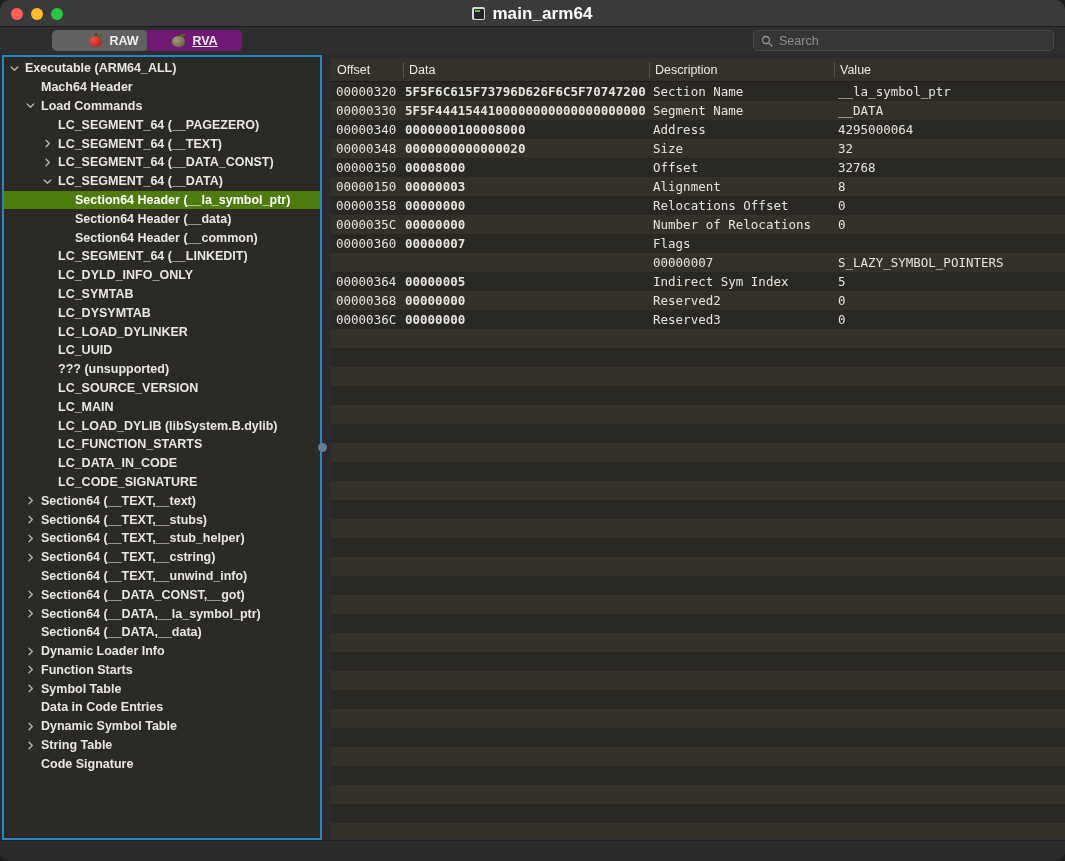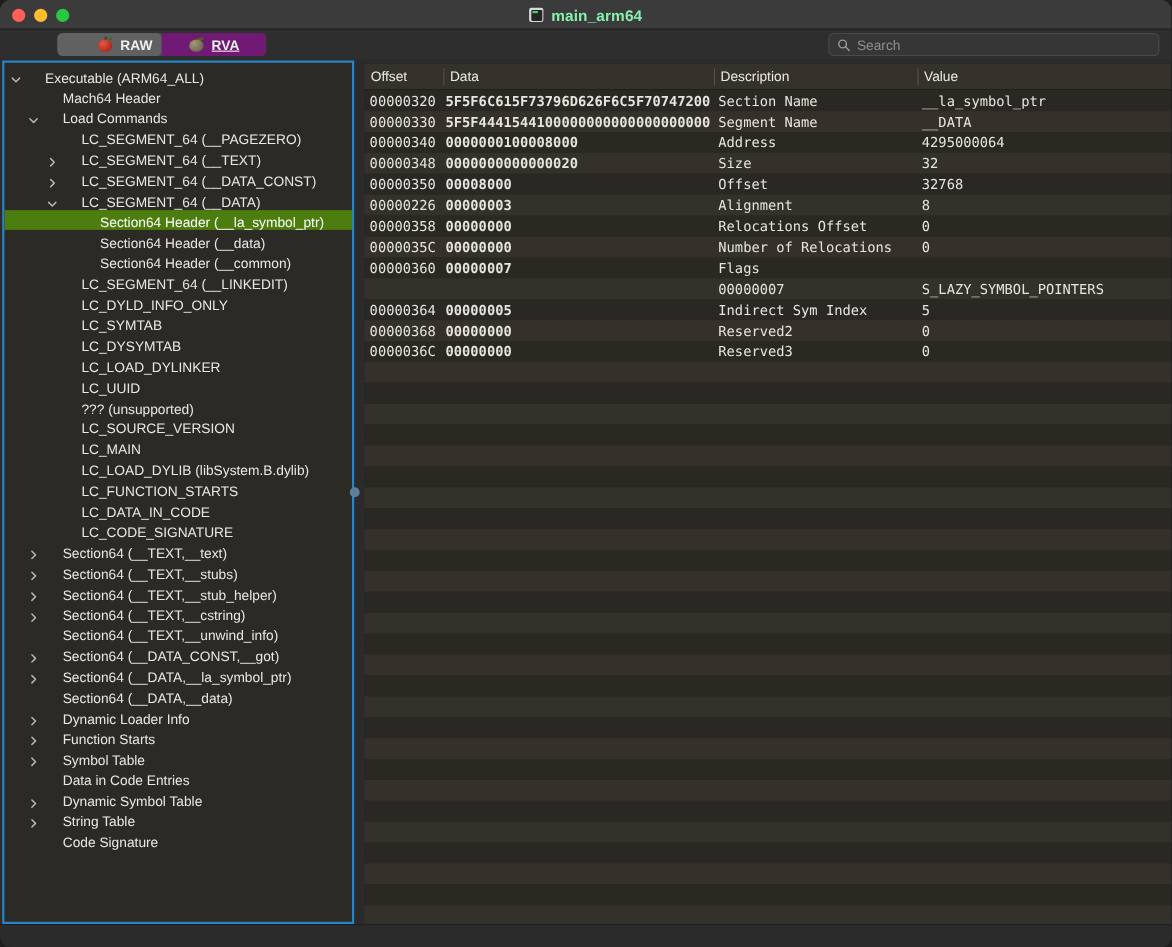--- a/index.html
+++ b/index.html
@@ -39,21 +39,21 @@
   }
   #doc-icon::after {
     content: ""; position: absolute; left: 1.5px; top: 1.5px;
     width: 10px; height: 10px; background: #242424; border-radius: 1px;
   }
   #doc-icon::before {
     content: ""; position: absolute; left: 3px; top: 3px;
     width: 5px; height: 1.5px; background: #46d25a; z-index: 2;
   }
   #title-text {
-    font-size: 14px; font-weight: bold; color: #86efac;
+    font-size: 17px; font-weight: bold; color: #ffffff;
     letter-spacing: 0.1px;
   }
 
   
   #toolbar {
     position: absolute; top: 27px; left: 0;
     width: 1065px; height: 27px;
     background: #2e2e2e;
   }
   #segmented {
@@ -111,26 +111,25 @@
     position: absolute; left: 2px; top: 55px;
     width: 320px; height: 785px;
     background: #2c2a24;
     border: 2px solid #2785c8;
     overflow: hidden;
   }
   #tree { padding-top: 2px; }
   .node {
     position: relative;
     height: 18.8px;
-    display: flex; align-items: flex-end;
-    font-size: 12.5px; font-weight: normal;
+    display: flex; align-items: center;
+    font-size: 12.5px; font-weight: bold;
     color: #e9e7e2;
     white-space: nowrap;
     cursor: default;
-    padding-left: 16px;
   }
   .node.selected { background: #4d7c0f; color: #ffffff; }
   .chev {
     position: absolute;
     width: 11px; height: 11px;
     display: flex; align-items: center; justify-content: center;
   }
   .chev svg { display: block; }
   .node-label { display: block; }
 
@@ -478,21 +477,21 @@
           <div class="cell c-desc">Size</div>
           <div class="cell c-value">32</div>
         </div>
         <div class="row even">
           <div class="cell c-offset">00000350</div>
           <div class="cell c-data">00008000</div>
           <div class="cell c-desc">Offset</div>
           <div class="cell c-value">32768</div>
         </div>
         <div class="row odd">
-          <div class="cell c-offset">00000226</div>
+          <div class="cell c-offset">00000150</div>
           <div class="cell c-data">00000003</div>
           <div class="cell c-desc">Alignment</div>
           <div class="cell c-value">8</div>
         </div>
         <div class="row even">
           <div class="cell c-offset">00000358</div>
           <div class="cell c-data">00000000</div>
           <div class="cell c-desc">Relocations Offset</div>
           <div class="cell c-value">0</div>
         </div>

